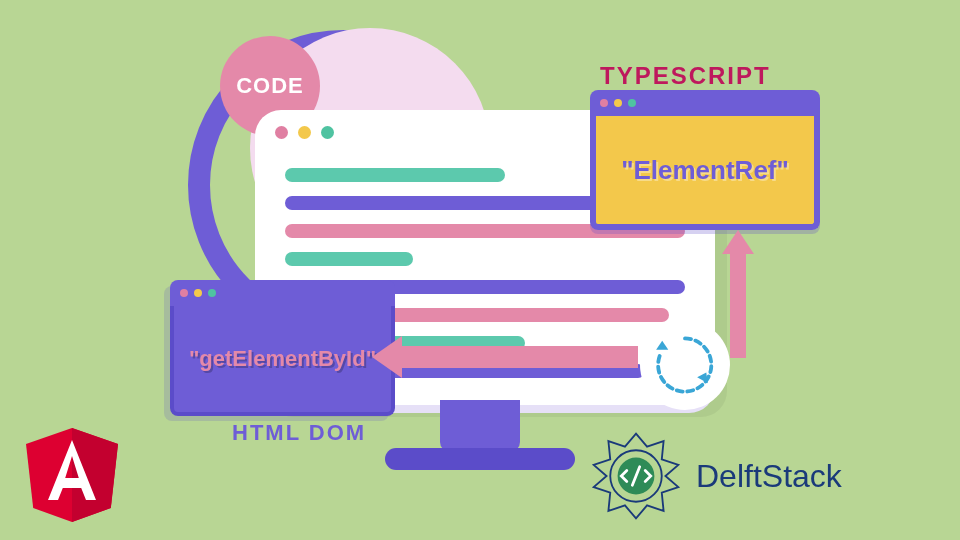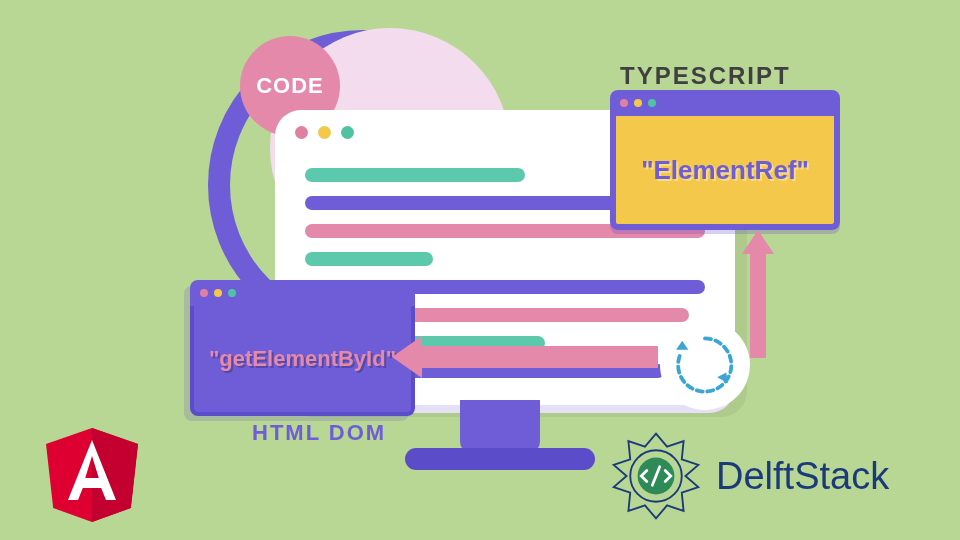--- a/index.html
+++ b/index.html
@@ -4,21 +4,21 @@
 <style>
   * { margin: 0; padding: 0; box-sizing: border-box; }
   body {
     width: 960px;
     height: 540px;
     background: #b8d694;
     position: relative;
     overflow: hidden;
     font-family: Arial, Helvetica, sans-serif;
   }
-  .stage { position: absolute; inset: 0; margin-left: 20px; }
+  .stage { position: absolute; inset: 0; }
 
   
   .ring {
     position: absolute;
     width: 310px; height: 310px;
     border-radius: 50%;
     border: 22px solid #6e5dd6;
     left: 188px; top: 30px;
   }
   
@@ -80,21 +80,21 @@
     left: 385px; top: 448px;
     width: 190px; height: 22px;
     background: #5b4cc9;
     border-radius: 11px;
   }
 
   
   .ts-label {
     position: absolute;
     left: 600px; top: 62px;
-    color: #404040;
+    color: #be185d;
     font-size: 24px;
     font-weight: 600;
     letter-spacing: 2px;
   }
   .panel {
     position: absolute;
     border-radius: 8px;
   }
   .panel .chrome {
     height: 26px;
@@ -204,21 +204,21 @@
   
   .delft {
     position: absolute;
     left: 590px; top: 430px;
     display: flex; align-items: center; gap: 14px;
   }
   .delft-mark { width: 92px; height: 92px; position: relative; }
   .delft-mark svg { width: 100%; height: 100%; }
   .delft-text {
     color: #1a3a7a;
-    font-size: 38px;
+    font-size: 32px;
     font-weight: 400;
   }
 </style>
 </head>
 <body>
 
 <div class="stage">
 
   <div class="ring"></div>
   <div class="pink-disc"></div>

